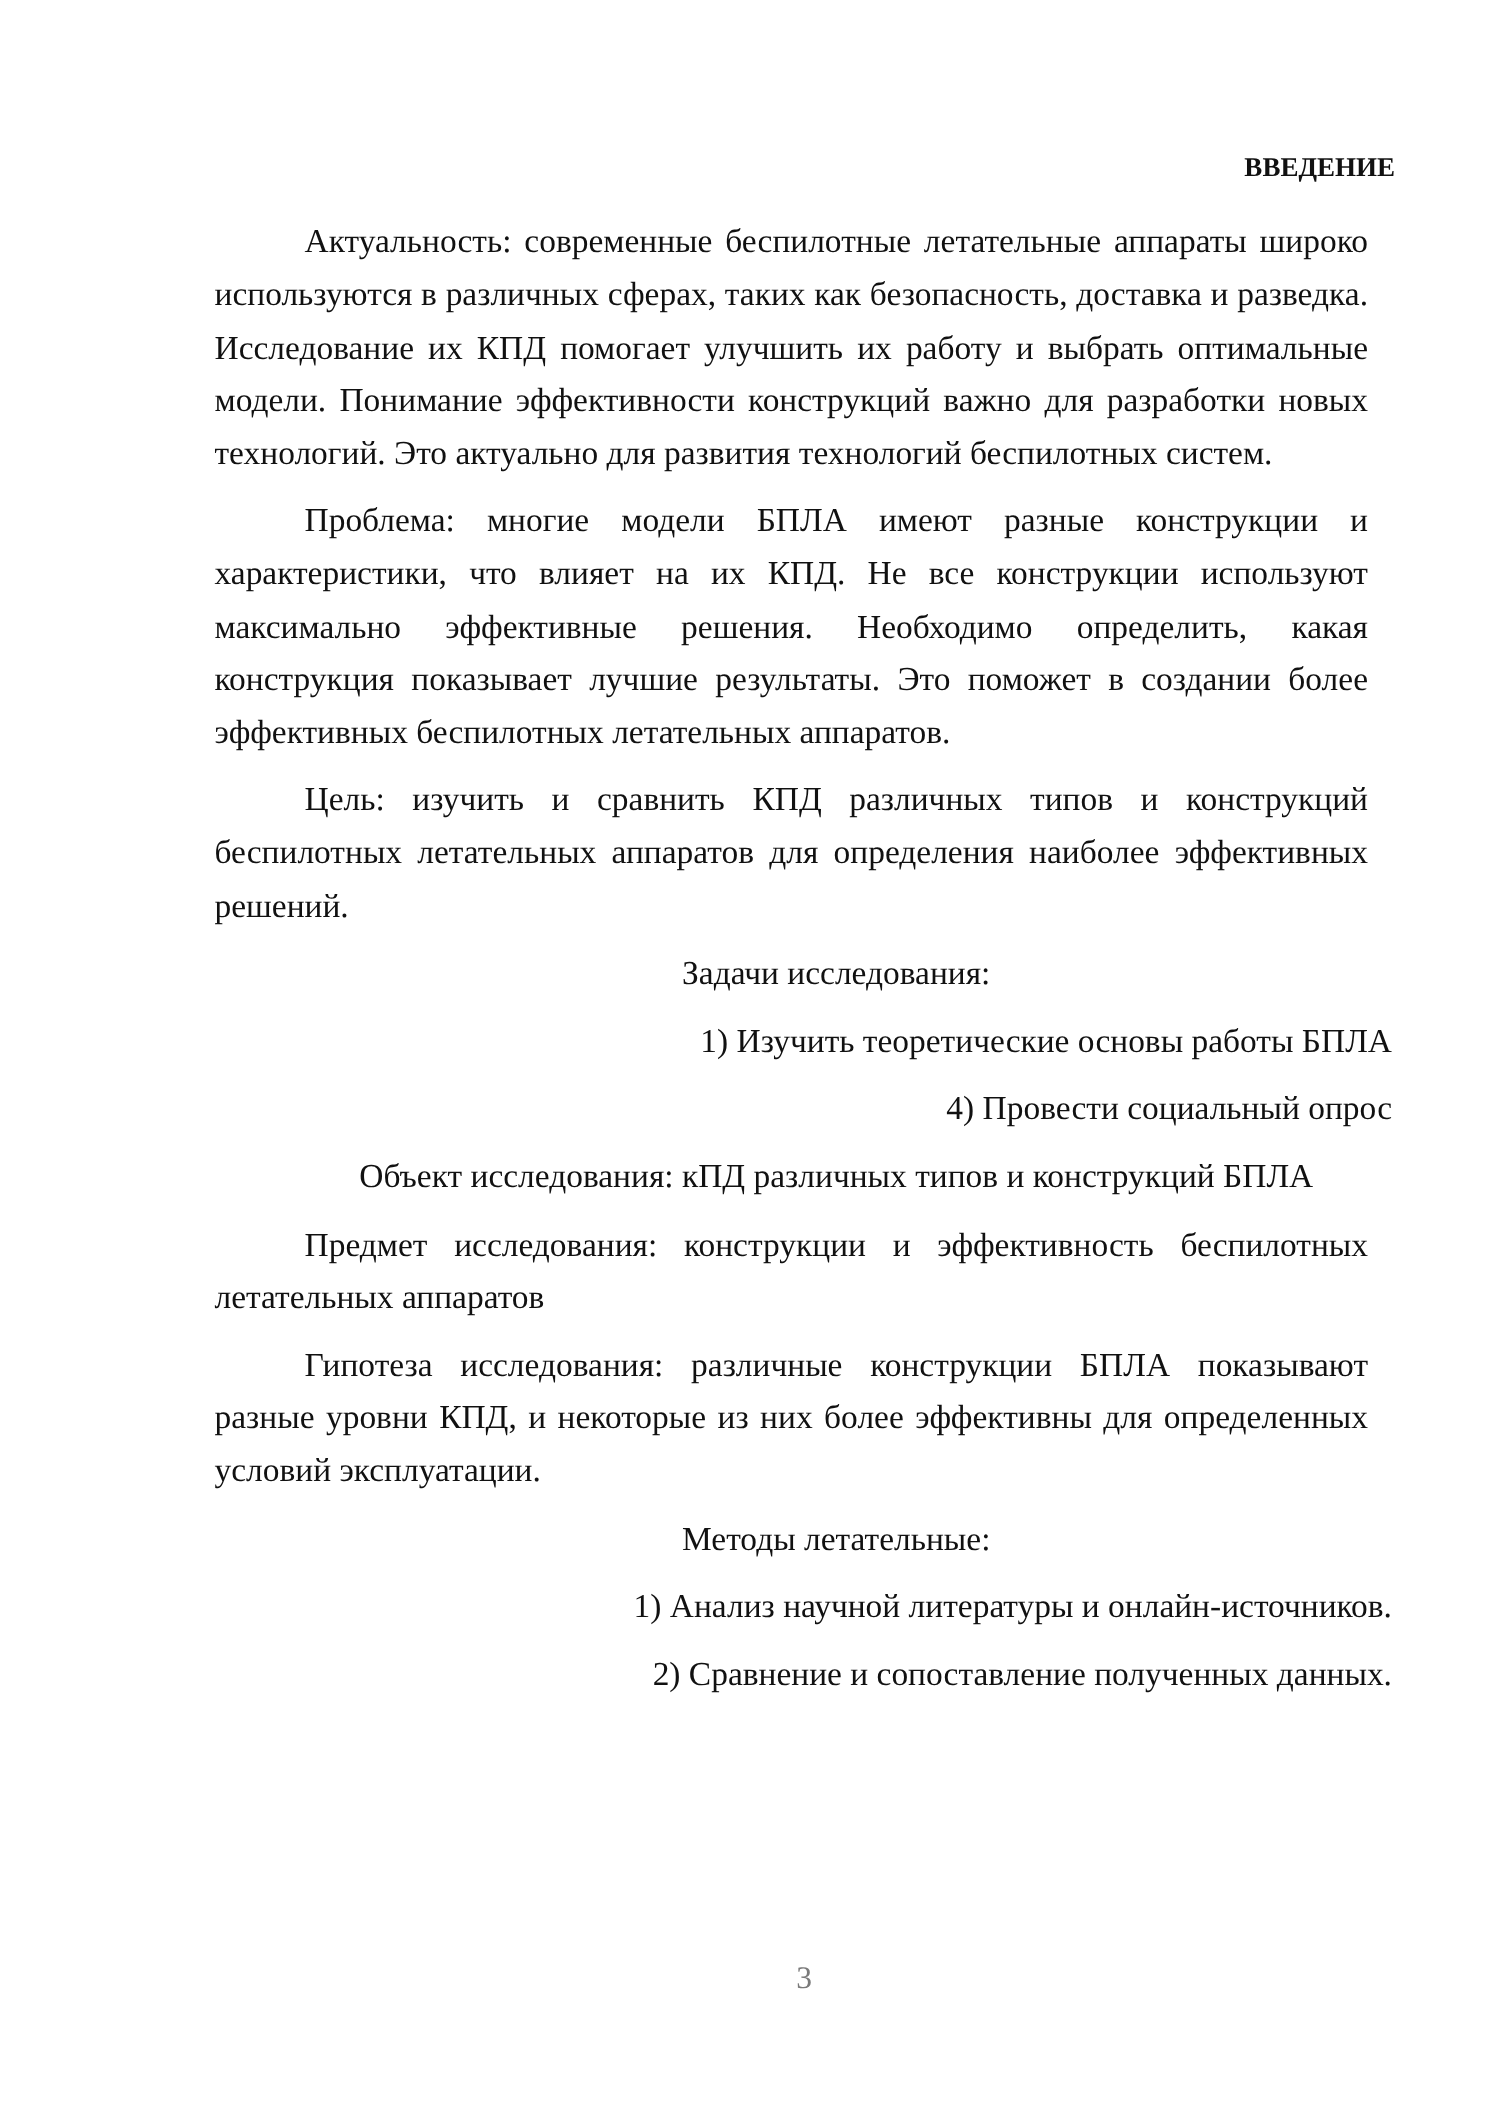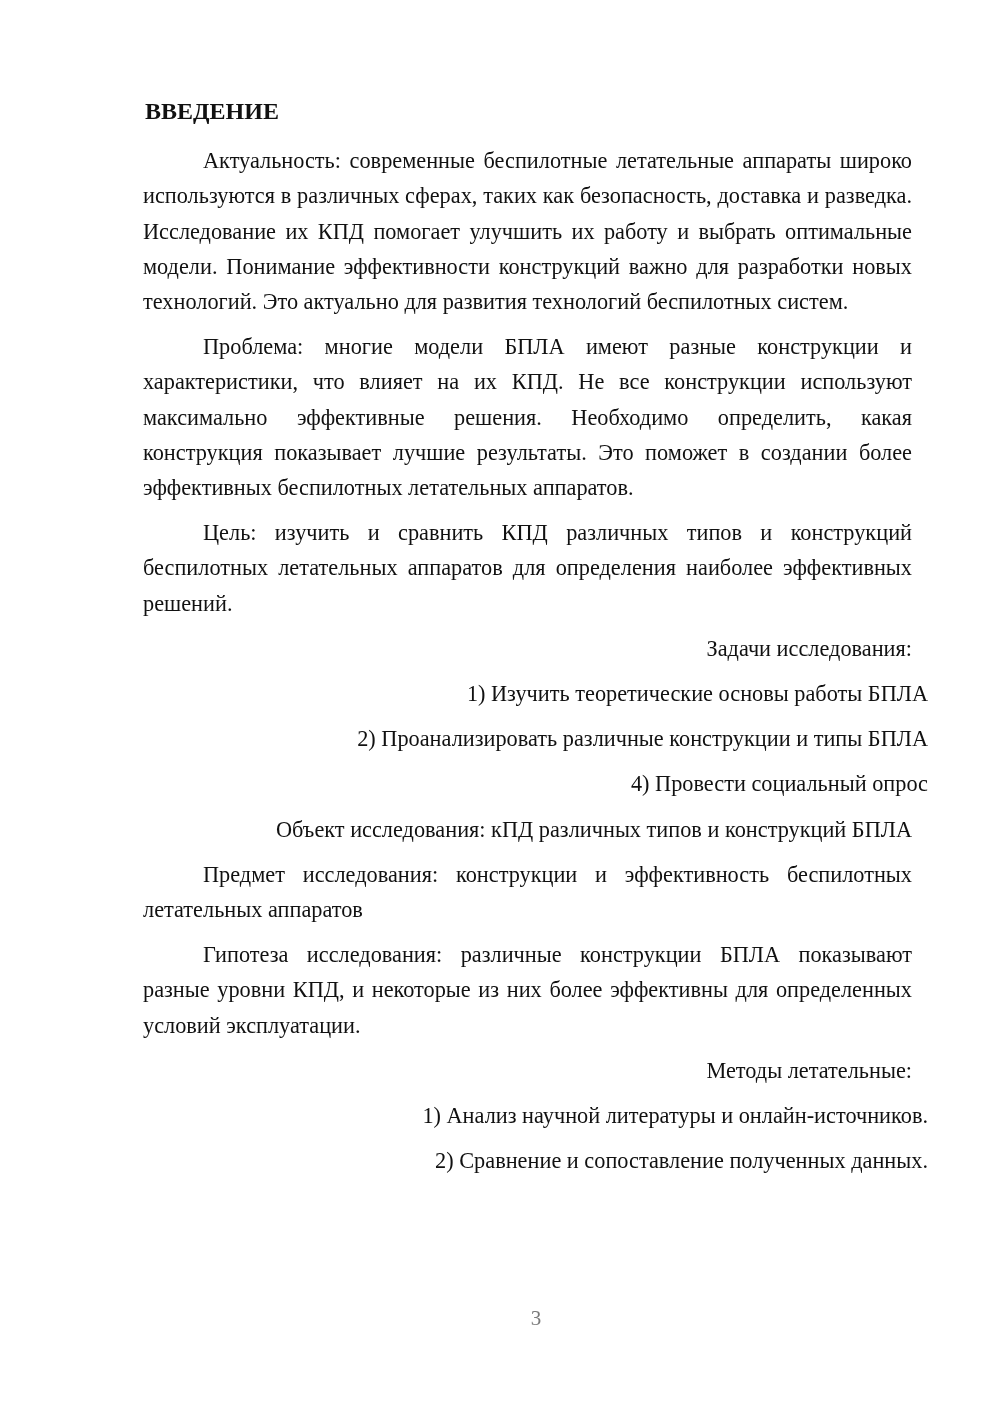--- a/index.html
+++ b/index.html
@@ -6,28 +6,28 @@
   body {
     width: 1000px; height: 1414px; position: relative; overflow: hidden;
     font-family: "Liberation Serif", "DejaVu Serif", serif;
     color: #111111;
   }
   .page-text {
     position: absolute; left: 143px; width: 785px; top: 94px;
     font-size: 22.3px; line-height: 35.2px;
   }
   .heading {
-    text-align: left; font-weight: bold; font-size: 24px;
+    text-align: right; font-weight: bold; font-size: 18px;
     margin: 0 0 14px 0; padding-left: 0;
     position: relative; left: 2px;
   }
   .para {
     text-align: justify; text-indent: 60px; margin: 0 16px 10px 0;
   }
-  .para.single { text-align: right; }
+  .para.single { text-align: center; }
   .list-item {
     margin: 0 0 10px 0; padding-left: 31px; text-align: right;
   }
   .page-number {
     position: absolute; top: 1306px; left: 0; width: 1000px;
     text-align: center; padding-left: 72px; box-sizing: border-box;
     font-size: 21px; color: #7a7a7a;
   }
 </style>
 </head>
@@ -36,21 +36,20 @@
 <div class="page-text">
   <div class="heading">ВВЕДЕНИЕ</div>
 
   <p class="para">Актуальность: современные беспилотные летательные аппараты широко используются в различных сферах, таких как безопасность, доставка и разведка. Исследование их КПД помогает улучшить их работу и выбрать оптимальные модели. Понимание эффективности конструкций важно для разработки новых технологий. Это актуально для развития технологий беспилотных систем.</p>
   <p class="para">Проблема: многие модели БПЛА имеют разные конструкции и характеристики, что влияет на их КПД. Не все конструкции используют максимально эффективные решения. Необходимо определить, какая конструкция показывает лучшие результаты. Это поможет в создании более эффективных беспилотных летательных аппаратов.</p>
   <p class="para">Цель: изучить и сравнить КПД различных типов и конструкций беспилотных летательных аппаратов для определения наиболее эффективных решений.</p>
 
   <p class="para single">Задачи исследования:</p>
   <div>
     <p class="list-item">1) Изучить теоретические основы работы БПЛА</p>
-    <p class="list-item">2) Проанализировать различные конструкции и типы БПЛА</p>
     <p class="list-item">4) Провести социальный опрос</p>
   </div>
 
   <p class="para single">Объект исследования: кПД различных типов и конструкций БПЛА</p>
   <p class="para">Предмет исследования: конструкции и эффективность беспилотных летательных аппаратов</p>
   <p class="para">Гипотеза исследования: различные конструкции БПЛА показывают разные уровни КПД, и некоторые из них более эффективны для определенных условий эксплуатации.</p>
 
   <p class="para single">Методы летательные:</p>
   <div>
     <p class="list-item">1) Анализ научной литературы и онлайн-источников.</p>

